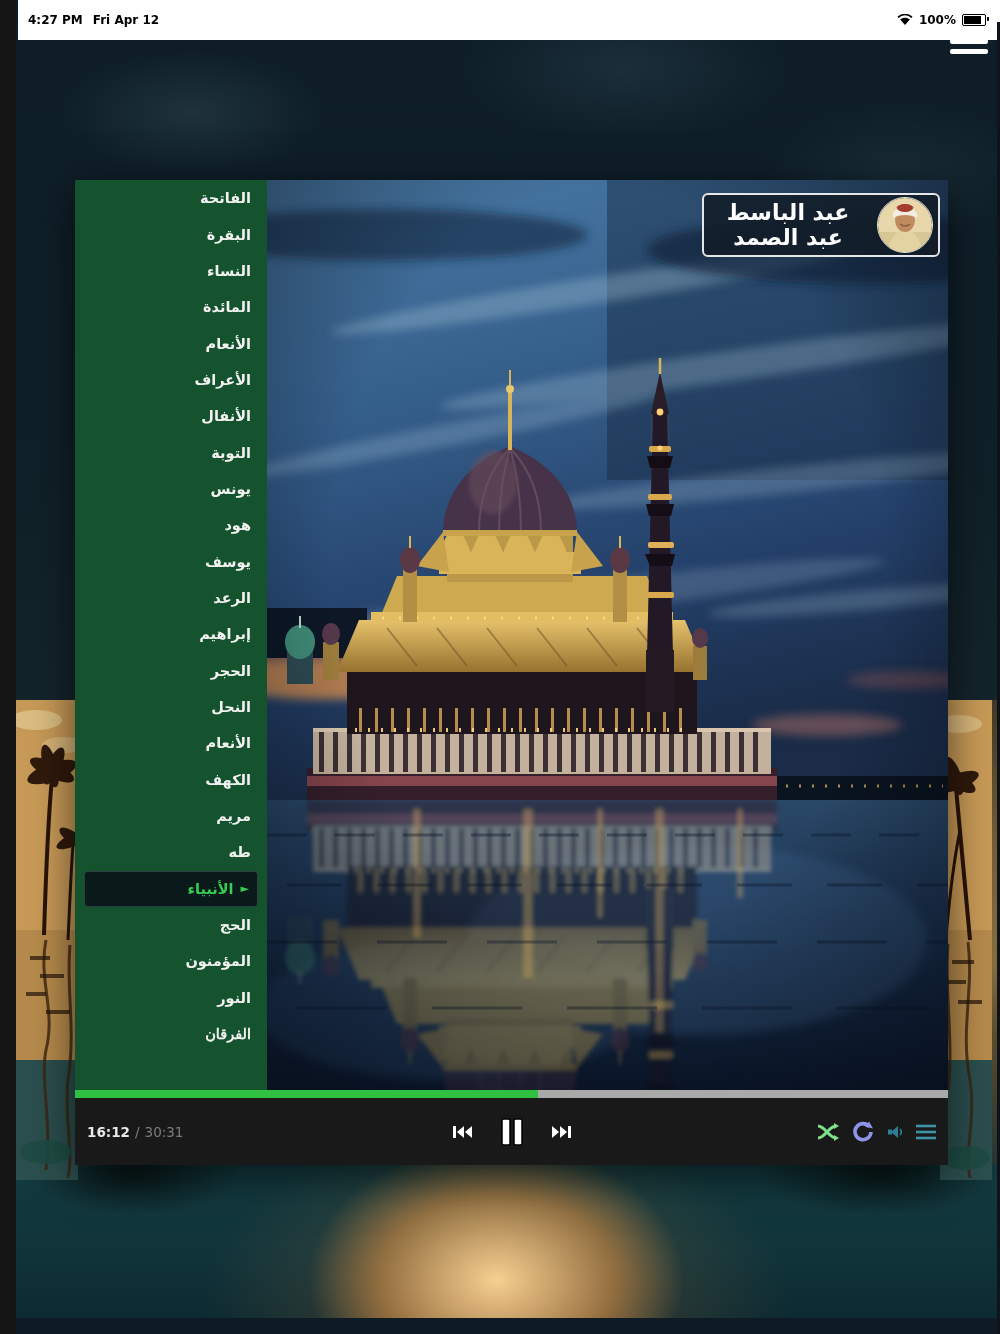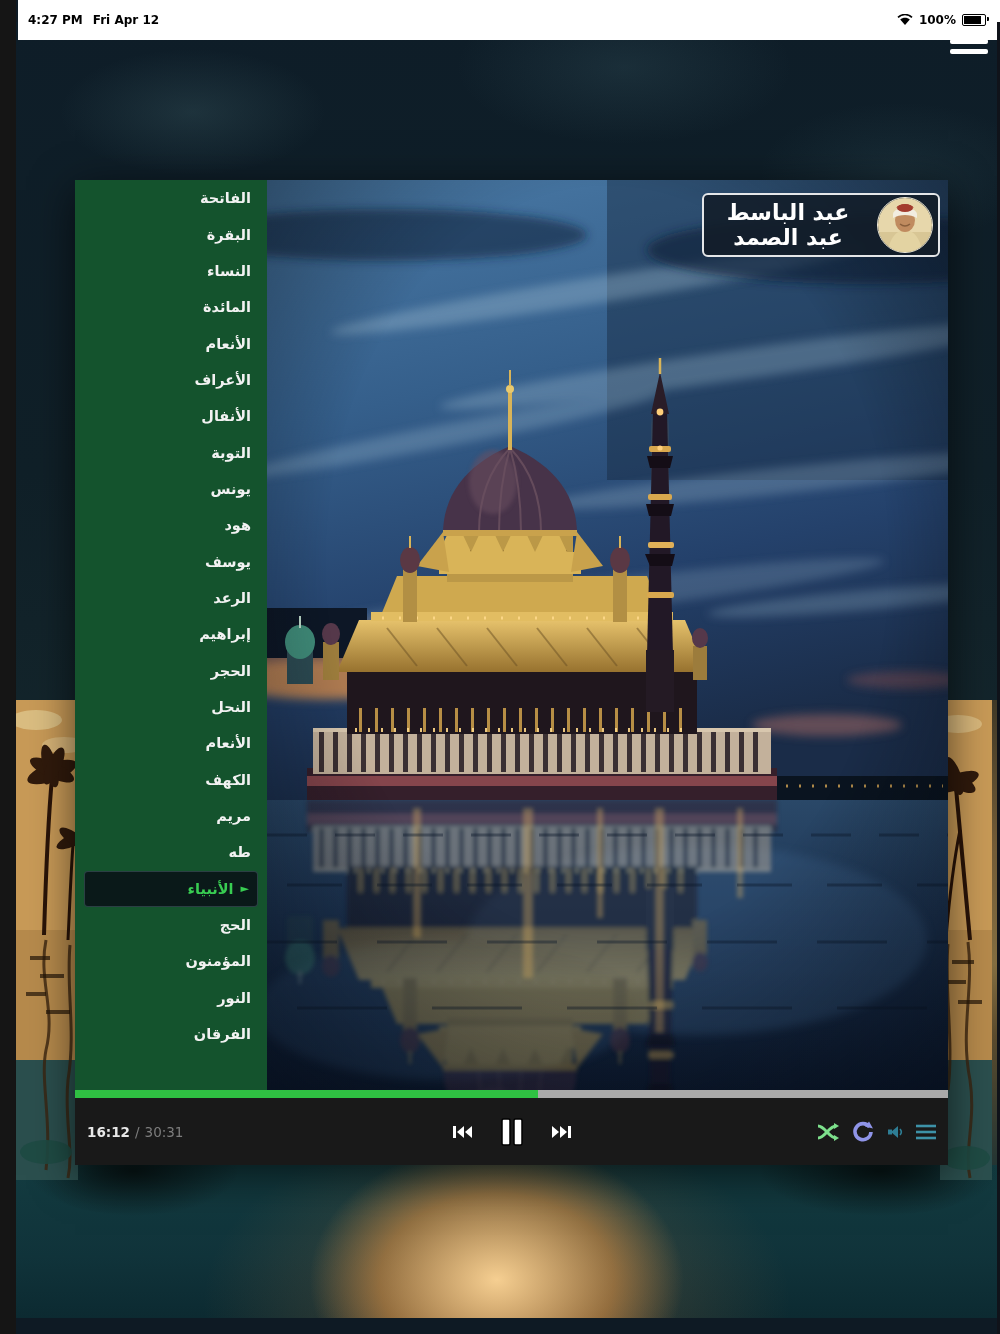--- a/index.html
+++ b/index.html
@@ -392,21 +392,21 @@
         </div>
         <div class="surah-row" style="justify-content: flex-start; padding-left: 24px;">
           <span>الحج</span>
         </div>
         <div class="surah-row" style="justify-content: flex-start;">
           <span>المؤمنون</span>
         </div>
         <div class="surah-row" style="justify-content: flex-start;">
           <span>النور</span>
         </div>
-        <div class="surah-row" style="justify-content: flex-start;">
+        <div class="surah-row" style="justify-content: flex-start; font-family: Liberation Serif, serif;">
           <span>الفرقان</span>
         </div>
       </div>
 
     <div class="reciter">
       <div class="avatar">
         <svg width="54" height="54" viewBox="0 0 54 54">
           <rect width="54" height="54" fill="#e7d7ab"></rect>
           <rect x="0" y="34" width="54" height="20" fill="#d8c695"></rect>
           <path d="M10,54 C12,38 20,32 27,32 C34,32 42,38 44,54 Z" fill="#e3d3a2"></path>

